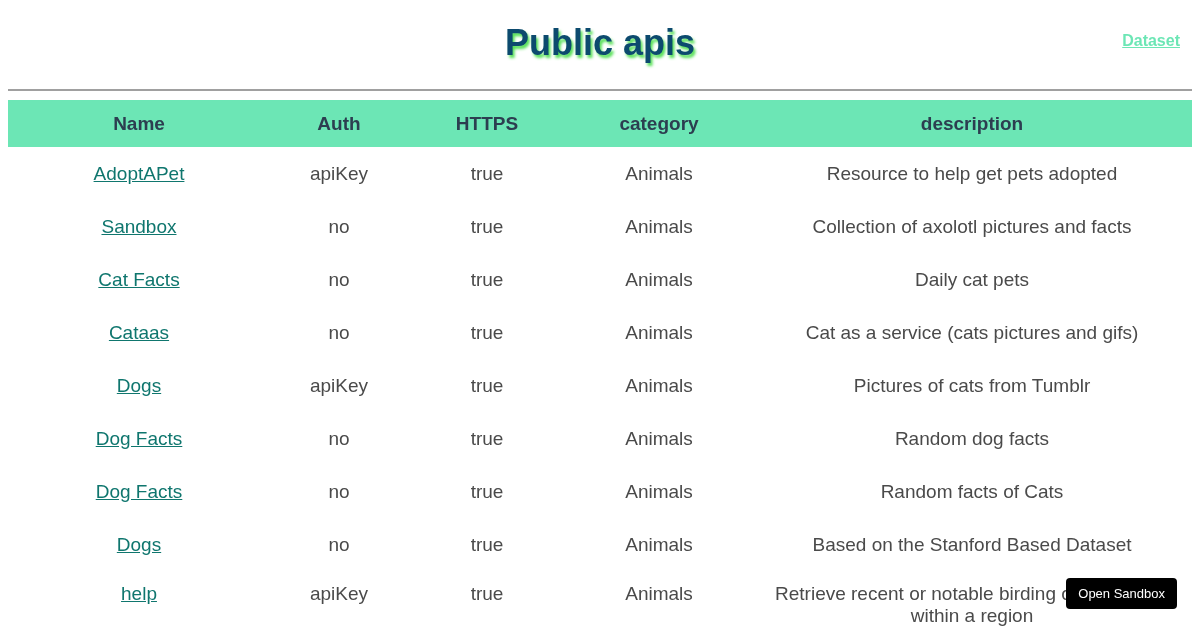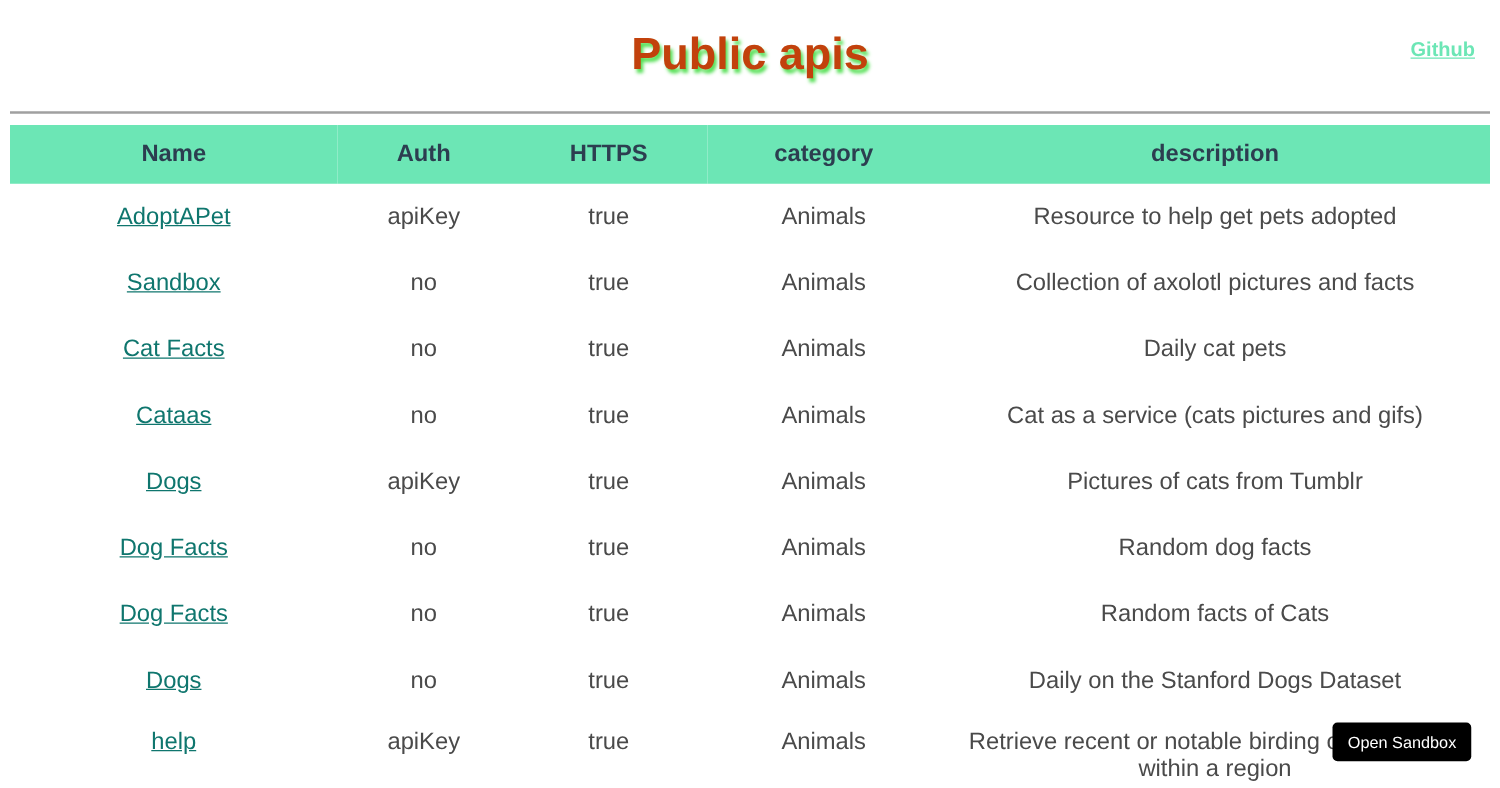--- a/index.html
+++ b/index.html
@@ -1,33 +1,33 @@
 <!DOCTYPE html>
 <html><head>
 <meta charset="utf-8">
 <style>
   html, body { margin:0; padding:0; background:#fff; }
   body { width:1200px; height:630px; overflow:hidden; position:relative; font-family:"Liberation Sans", sans-serif; }
-  .title { position:absolute; left:0; right:0; top:22px; text-align:center; font-size:36px; font-weight:bold; color:#c2410c; text-shadow:2px 3px 3px #55e055; margin:0; }
+  .title { position:absolute; left:0; right:0; top:22px; text-align:center; font-size:36px; font-weight:bold; color:#0c4a6e; text-shadow:2px 3px 3px #55e055; margin:0; }
   .github { position:absolute; top:32px; right:20px; font-size:16px; font-weight:bold; color:#6ce6b5; text-decoration:underline; }
   .rule { position:absolute; left:8px; right:8px; top:89px; border-top:2px solid #a0a0a0; height:0; }
   table { position:absolute; left:8px; top:100px; width:1184px; border-collapse:collapse; }
   thead tr { background:#6ce6b5; height:47px; }
   th { color:#2c3e50; font-size:19px; font-weight:bold; padding:0; }
   td { color:#4a4a4a; font-size:19px; text-align:center; height:53px; padding:0; }
   td a { color:#0f766e; text-decoration:underline; }
   .c1 { width:262px; } .c2 { width:138px; } .c3 { width:158px; } .c4 { width:186px; } .c5 { }
   .last td { vertical-align:top; padding-top:12px; line-height:22px; }
   .sandbox { position:absolute; right:23px; top:578px; background:#000000; color:#fff; font-size:13px; padding:8px 12px; border-radius:4px; }
 </style>
 </head>
 <body>
 
 <h1 class="title">Public apis</h1>
-<a class="github" href="#">Github</a>
+<a class="github" href="#">Dataset</a>
 <div class="rule"></div>
 
 <table>
   <thead>
     <tr>
       <th class="c1">Name</th>
       <th class="c2">Auth</th>
       <th class="c3">HTTPS</th>
       <th class="c4">category</th>
       <th class="c5">description</th>
@@ -81,21 +81,21 @@
         <td><span>no</span></td>
         <td><span>true</span></td>
         <td><span>Animals</span></td>
         <td><span>Random facts of Cats</span></td>
       </tr>
       <tr>
         <td><a href="#">Dogs</a></td>
         <td><span>no</span></td>
         <td><span>true</span></td>
         <td><span>Animals</span></td>
-        <td><span>Daily on the Stanford Dogs Dataset</span></td>
+        <td><span>Based on the Stanford Based Dataset</span></td>
       </tr>
       <tr class="last">
         <td><a href="#">help</a></td>
         <td><span>apiKey</span></td>
         <td><span>true</span></td>
         <td><span>Animals</span></td>
         <td><span>Retrieve recent or notable birding observations within a region</span></td>
       </tr>
     </tbody>
 </table>

